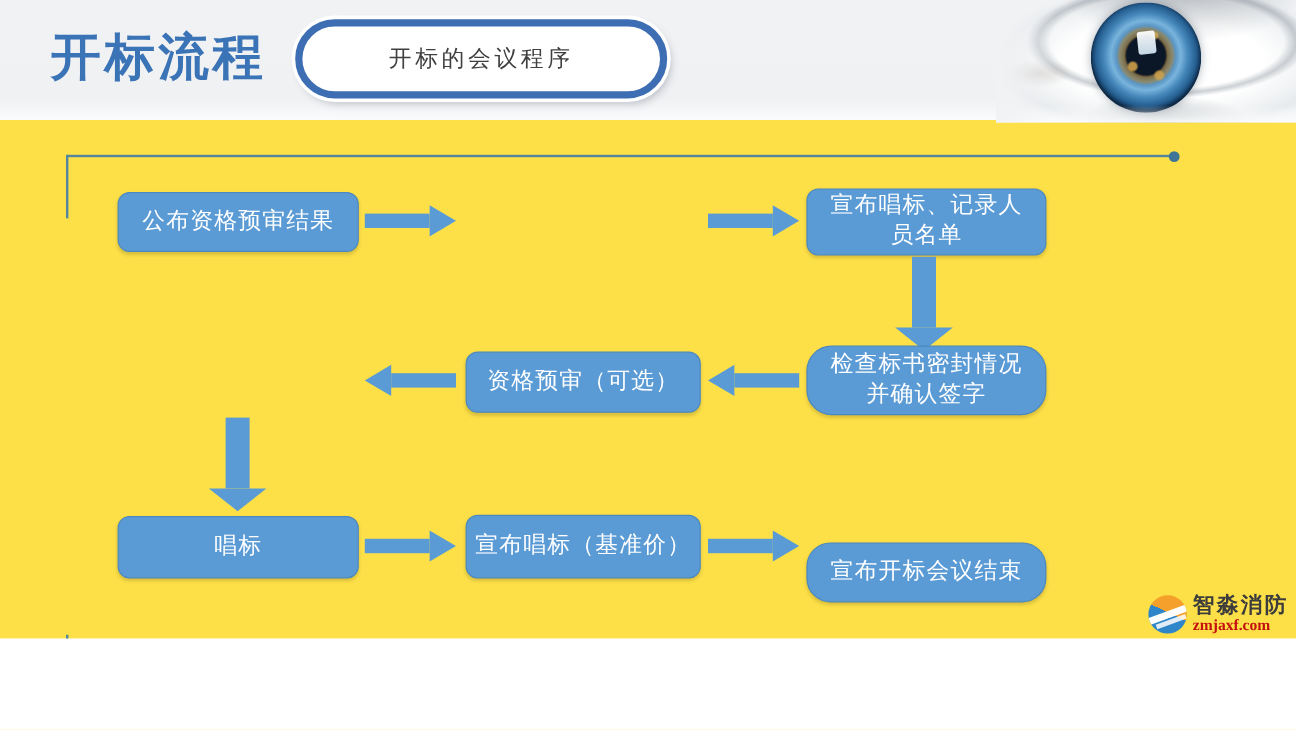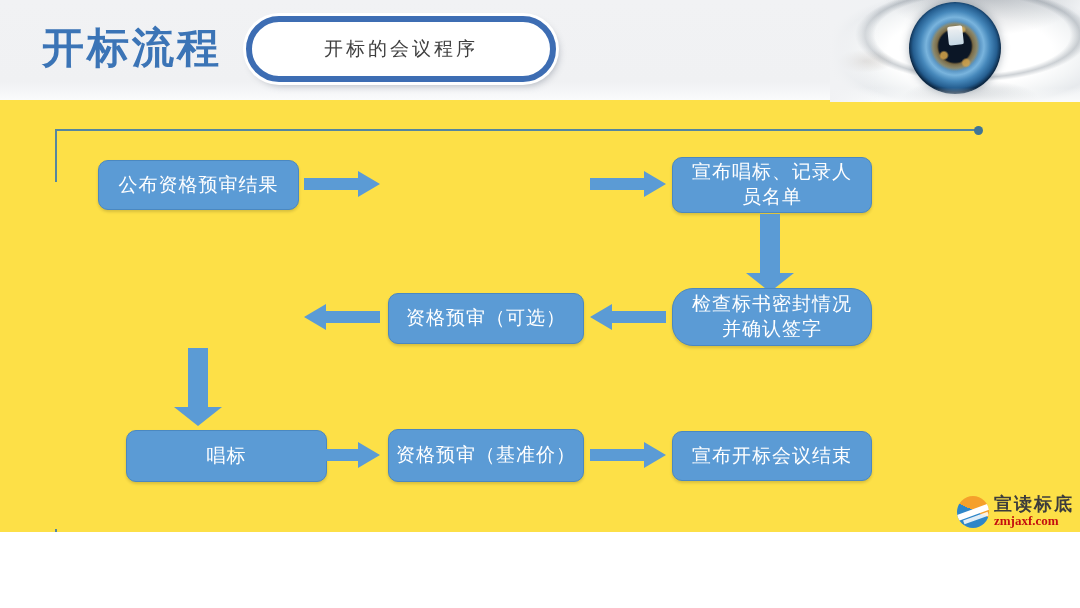--- a/index.html
+++ b/index.html
@@ -54,23 +54,23 @@
         color:#fff;display:flex;align-items:center;justify-content:center;text-align:center;
         font-family:"Liberation Serif",serif;font-size:19px;letter-spacing:1px;line-height:1.3;
         box-shadow:0 2px 3px rgba(0,0,0,.15);}
   .node span{white-space:pre-line;display:block;width:100%;}
   .n1{left:98px; top:160px;width:199px;height:48px;}
   .n2{left:388px;top:160px;width:194px;height:48px;}
   .n3{left:672px;top:157px;width:198px;height:54px;}
   .n4{left:98px; top:292px;width:199px;height:51px;}
   .n5{left:388px;top:293px;width:194px;height:49px;text-align:center;}
   .n6{left:672px;top:288px;width:198px;height:56px;border-radius:21px;}
-  .n7{left:98px; top:430px;width:199px;height:50px;margin-left:28px;}
+  .n7{left:98px; top:430px;width:199px;height:50px;}
   .n8{left:388px;top:429px;width:194px;height:51px;}
-  .n9{left:672px;top:431px;width:198px;height:48px;}
+  .n9{left:672px;top:452px;width:198px;height:48px;border-radius:20px;}
 
   
   .arrow-h{position:absolute;width:76px;height:26px;}
   .arrow-h .stem{position:absolute;top:7px;width:54px;height:12px;background:#5b9bd5;}
   .arrow-h .head{position:absolute;top:0;width:0;height:0;border-top:13px solid transparent;border-bottom:13px solid transparent;}
   .right .stem{left:0;}  .right .head{right:0;border-left:22px solid #5b9bd5;}
   .left  .stem{right:0;} .left  .head{left:0;border-right:22px solid #5b9bd5;}
   .arrow-v{position:absolute;width:48px;height:78px;}
   .arrow-v .stem{position:absolute;left:14px;top:0;width:20px;height:59px;background:#5b9bd5;}
   .arrow-v .head{position:absolute;left:0;top:59px;width:0;height:0;
@@ -160,31 +160,31 @@
   </div>
 
   <div class="node n7">
     <span>唱标</span>
   </div>
   <div class="arrow-h right a7">
     <i class="stem"></i>
       <i class="head"></i>
   </div>
   <div class="node n8">
-    <span>资格预审（基准价）</span>
+    <span>宣布唱标（基准价）</span>
   </div>
   <div class="arrow-h right a8">
     <i class="stem"></i>
       <i class="head"></i>
   </div>
   <div class="node n9">
     <span>宣布开标会议结束</span>
   </div>
 
   <div class="logo">
     <div class="logo-icon"></div>
     <div class="logo-text">
-      <span class="brand">宣读标底</span>
+      <span class="brand">智淼消防</span>
       <span class="site">zmjaxf.com</span>
     </div>
   </div>
 
 </div>
 
 </body></html>

